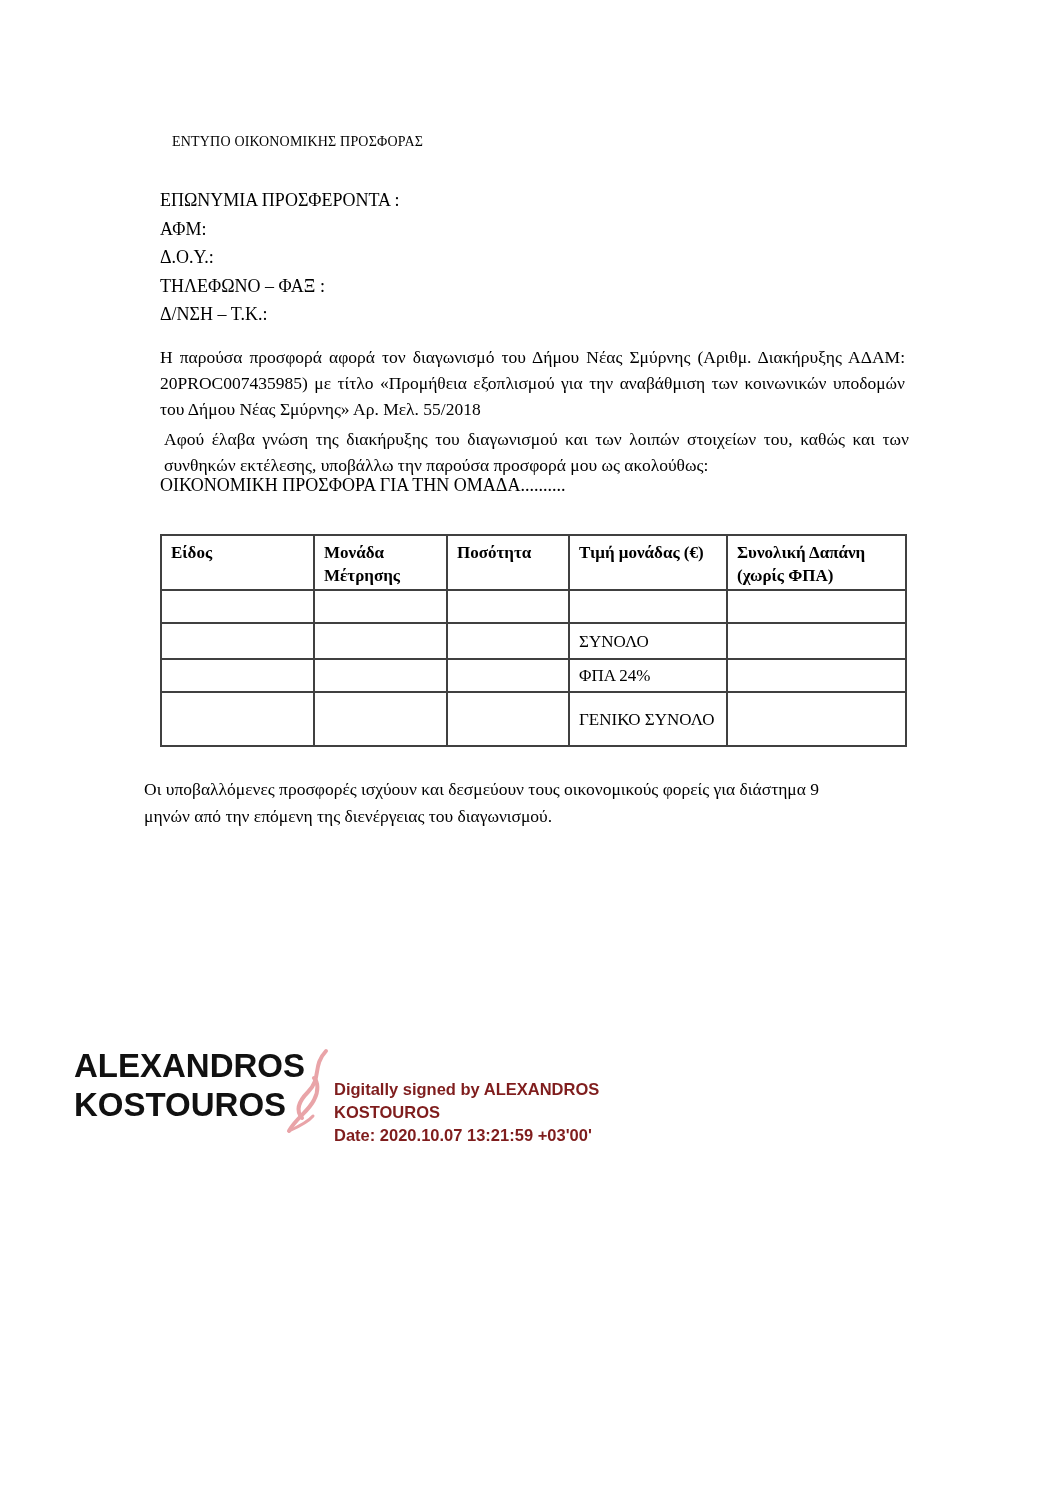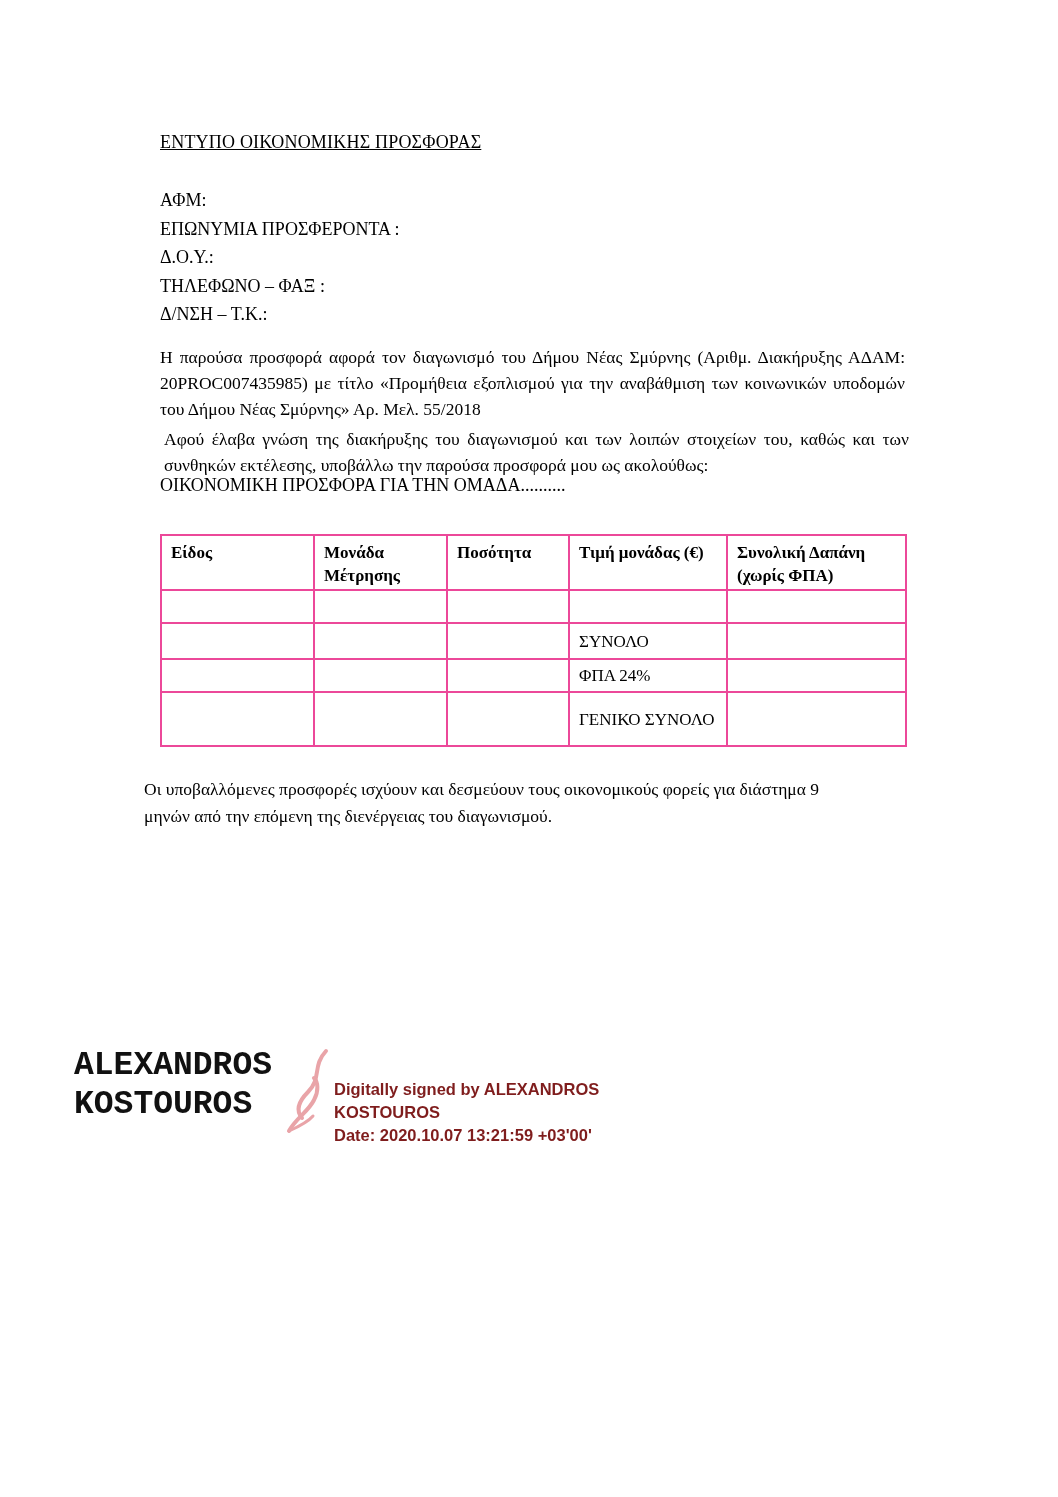--- a/index.html
+++ b/index.html
@@ -8,22 +8,22 @@
     width: 1058px;
     height: 1497px;
     background: #ffffff;
     color: #000000;
     font-family: "Liberation Serif", serif;
     overflow: hidden;
   }
   .abs { position: absolute; }
 
   .doc-title {
-    left: 160px; top: 130px; width: 745px;
-    font-size: 18px; line-height: 24px; letter-spacing: 0.2px; text-decoration: underline;
+    left: 172px; top: 130px; width: 745px;
+    font-size: 14px; line-height: 24px; letter-spacing: 0.2px;
   }
   .offeror-block {
     left: 160px; top: 186px; width: 745px;
     font-size: 18px; line-height: 28.6px;
   }
   .offeror-block p { margin: 0; }
 
   .para1 {
     left: 160px; top: 344px; width: 745px;
     font-size: 17.5px; line-height: 26.2px;
@@ -41,21 +41,21 @@
 
   table.price-table {
     position: absolute;
     left: 160px; top: 534px;
     width: 745px;
     border-collapse: collapse;
     table-layout: fixed;
     font-size: 17px;
   }
   table.price-table th, table.price-table td {
-    border: 2px solid #ec4899;
+    border: 2px solid #404040;
   }
   table.price-table thead th {
     font-weight: bold;
     text-align: left;
     vertical-align: top;
     padding: 5px 9px 2px 9px;
     line-height: 23px;
     height: 53px;
     box-sizing: border-box;
   }
@@ -70,21 +70,21 @@
   tr.row-vat    { height: 33px; }
   tr.row-grand  { height: 54px; }
 
   .validity {
     left: 144px; top: 776px; width: 700px;
     font-size: 17.5px; line-height: 27px; margin: 0;
   }
 
   .sig-name {
     left: 74px; top: 1046px; width: 230px;
-    font-family: Liberation Mono, monospace;
+    font-family: Liberation Sans, sans-serif;
     font-weight: 600;
     font-size: 33px; line-height: 39px;
     color: #111111;
   }
   .sig-glyph {
     left: 286px; top: 1048px;
   }
   .sig-details {
     left: 334px; top: 1066px; width: 270px;
     font-family: "Liberation Sans", sans-serif;
@@ -96,22 +96,22 @@
   .sig-details p { margin: 0; }
 </style>
 </head>
 <body>
 
 <div class="page">
 
   <div class="abs doc-title">ΕΝΤΥΠΟ ΟΙΚΟΝΟΜΙΚΗΣ ΠΡΟΣΦΟΡΑΣ</div>
 
   <div class="abs offeror-block">
+    <p>ΕΠΩΝΥΜΙΑ ΠΡΟΣΦΕΡΟΝΤΑ :</p>
     <p>ΑΦΜ:</p>
-    <p>ΕΠΩΝΥΜΙΑ ΠΡΟΣΦΕΡΟΝΤΑ :</p>
     <p>Δ.Ο.Υ.:</p>
     <p>ΤΗΛΕΦΩΝΟ – ΦΑΞ :</p>
     <p>Δ/ΝΣΗ – Τ.Κ.:</p>
   </div>
 
   <p class="abs para1">Η παρούσα προσφορά αφορά τον διαγωνισμό του Δήμου Νέας Σμύρνης (Αριθμ. Διακήρυξης ΑΔΑΜ: 20PROC007435985) με τίτλο «Προμήθεια εξοπλισμού για την αναβάθμιση των κοινωνικών υποδομών του Δήμου Νέας Σμύρνης» Αρ. Μελ. 55/2018</p>
 
   <p class="abs para2">Αφού έλαβα γνώση της διακήρυξης του διαγωνισμού και των λοιπών στοιχείων του, καθώς και των συνθηκών εκτέλεσης, υποβάλλω την παρούσα προσφορά μου ως ακολούθως:</p>
 
   <p class="abs omada-line">ΟΙΚΟΝΟΜΙΚΗ ΠΡΟΣΦΟΡΑ ΓΙΑ ΤΗΝ ΟΜΑΔΑ..........</p>

